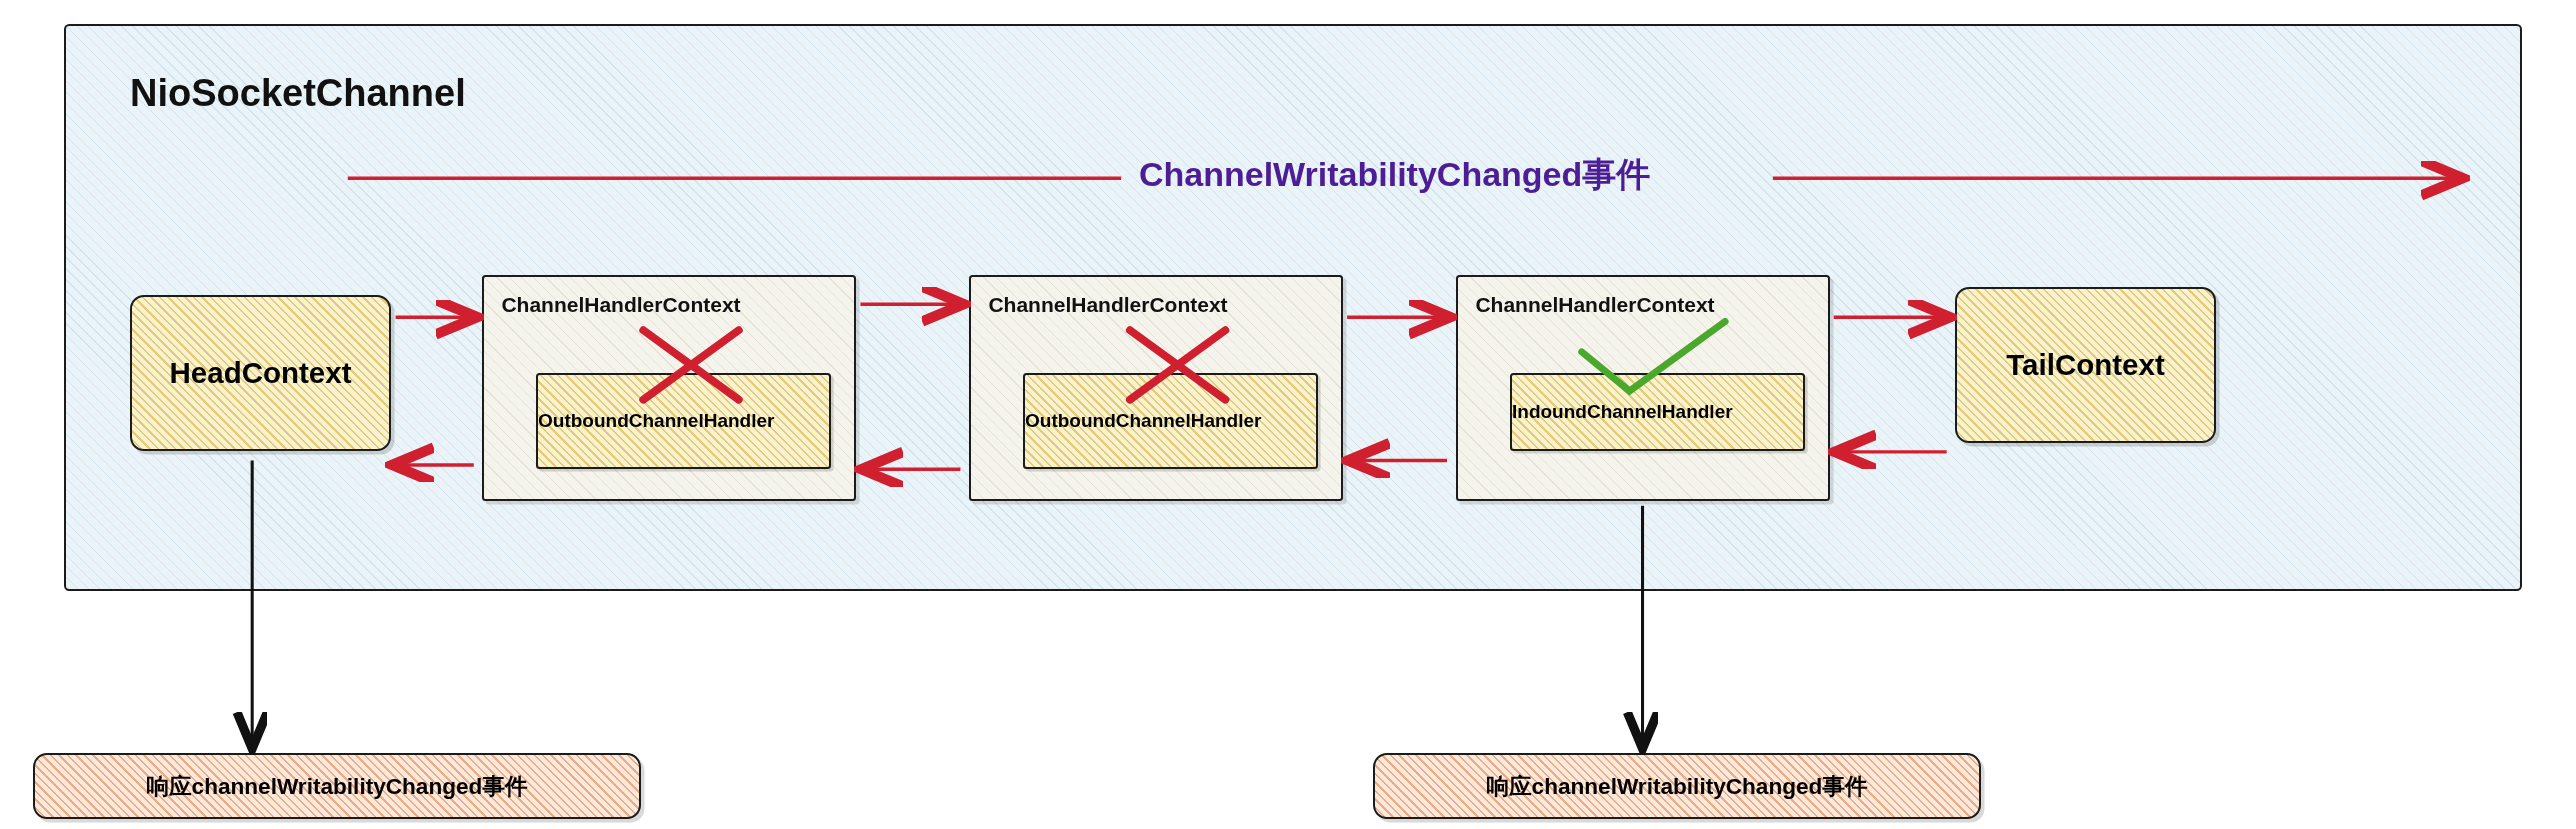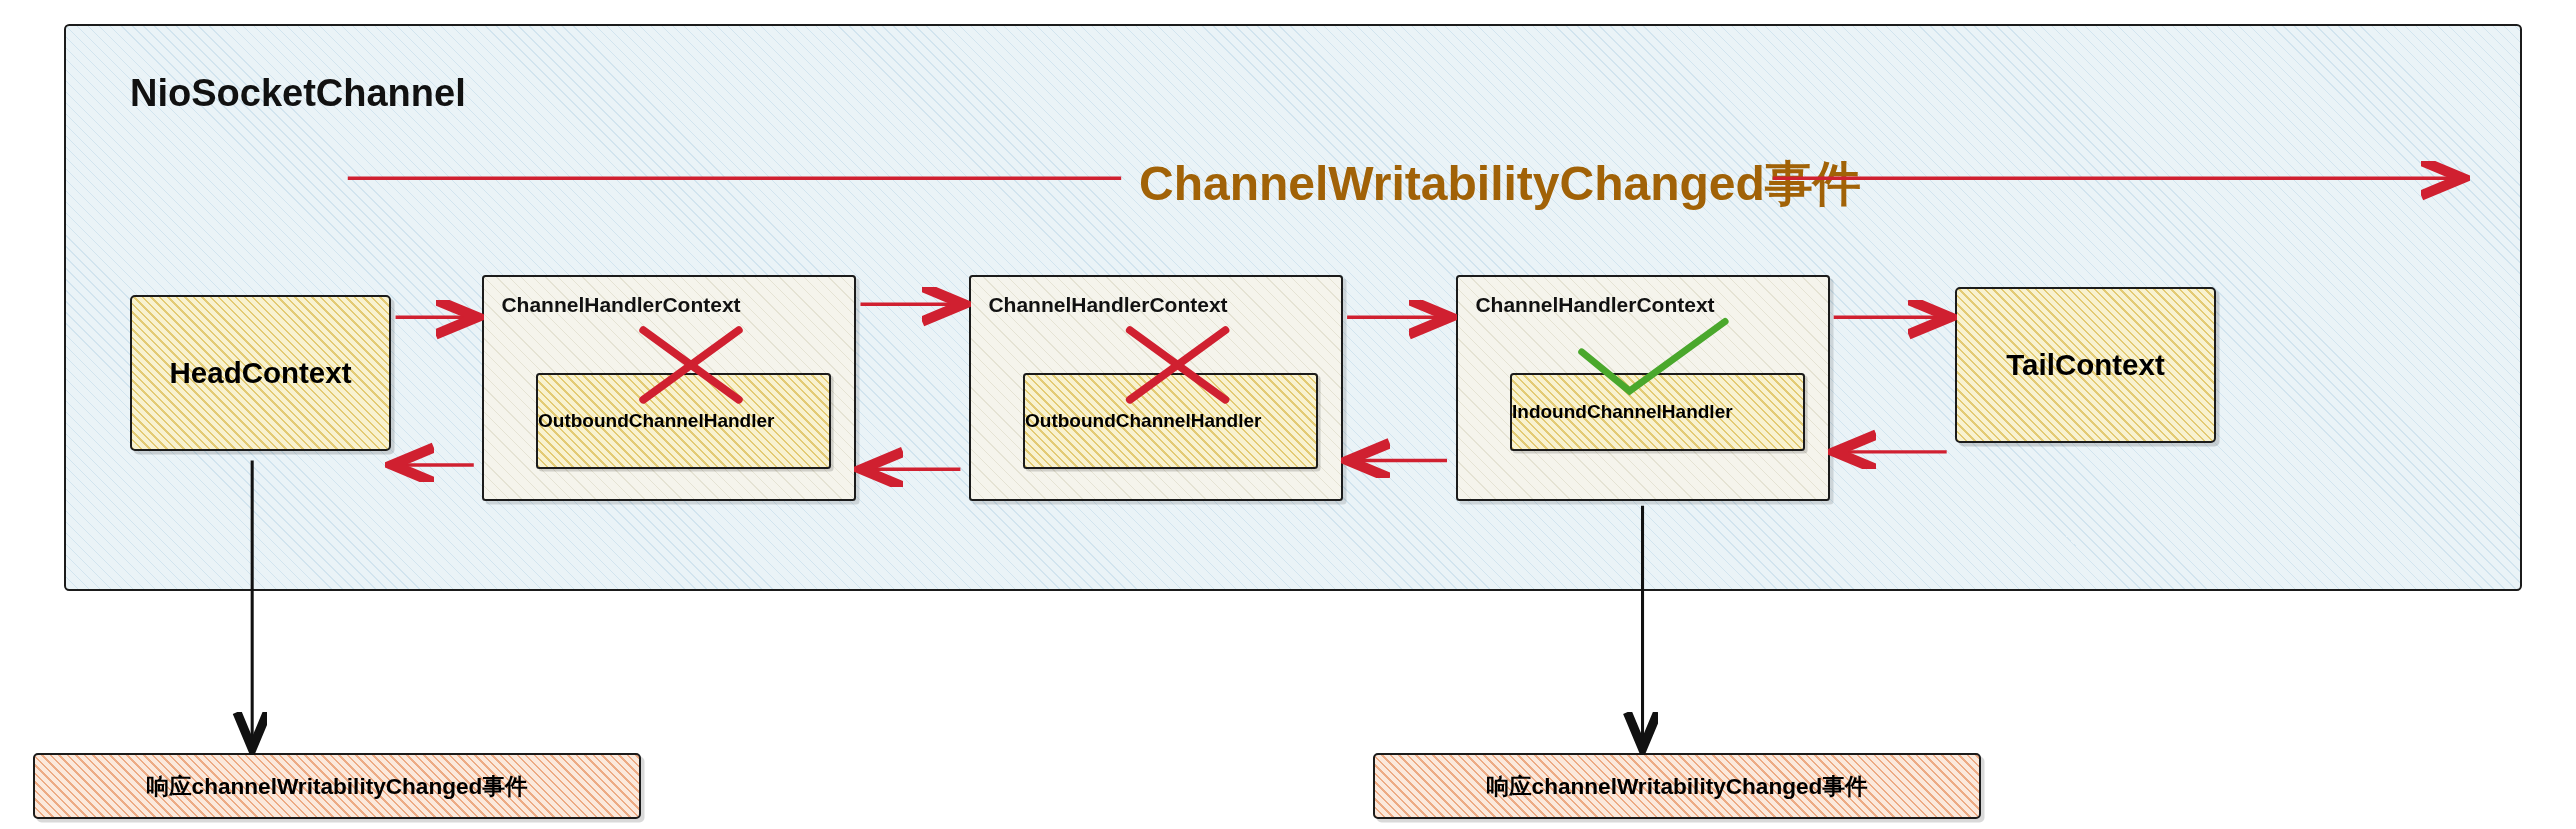--- a/index.html
+++ b/index.html
@@ -19,21 +19,21 @@
     background-color: #f8f2d0;
     background-image: repeating-linear-gradient(45deg, rgba(210,170,40,0.55) 0 1.7px, transparent 1.7px 6px);
   }
   .hatch-orange {
     background-color: #fbe9dc;
     background-image: repeating-linear-gradient(45deg, rgba(225,120,60,0.55) 0 1.7px, transparent 1.7px 6px);
   }
   .box {
     position: absolute;
     border: 2.6px solid #1b1b1b;
-    border-radius: 5px;
+    border-radius: 14px;
     box-shadow: 3.5px 3.5px 0 rgba(0,0,0,0.15);
   }
   .container-box {
     position: absolute;
     border: 2.6px solid #1b1b1b;
     border-radius: 5.2px;
   }
   .inner-handler {
     position: absolute;
     border: 2.2px solid #1b1b1b;
@@ -52,21 +52,21 @@
     background-image: repeating-linear-gradient(45deg, rgba(180,175,140,0.25) 0 0.9px, transparent 0.9px 8.7px);
     padding-left: 30px;
   }
   .label {
     position: absolute;
     font-weight: 600;
     color: #111;
     white-space: nowrap;
   }
   .big-title { font-size: 38px; font-weight: 700; }
-  .event-title { font-size: 48px; font-weight: 600; color: #a16207; }
+  .event-title { font-size: 34px; font-weight: 600; color: #4c1d95; }
   .ctx-label { font-size: 21px; font-weight: 700; }
   .handler-label { font-size: 19px; font-weight: 700; }
   .orange-label { font-size: 22.6px; font-weight: 700; }
   .head-tail-label { font-size: 29.5px; font-weight: 700; display:flex; align-items:center; justify-content:center; width:100%; height:100%; }
 
   
   svg.overlay {
     position: absolute;
     left: 0; top: 0;
     width: 2576px; height: 829px;

